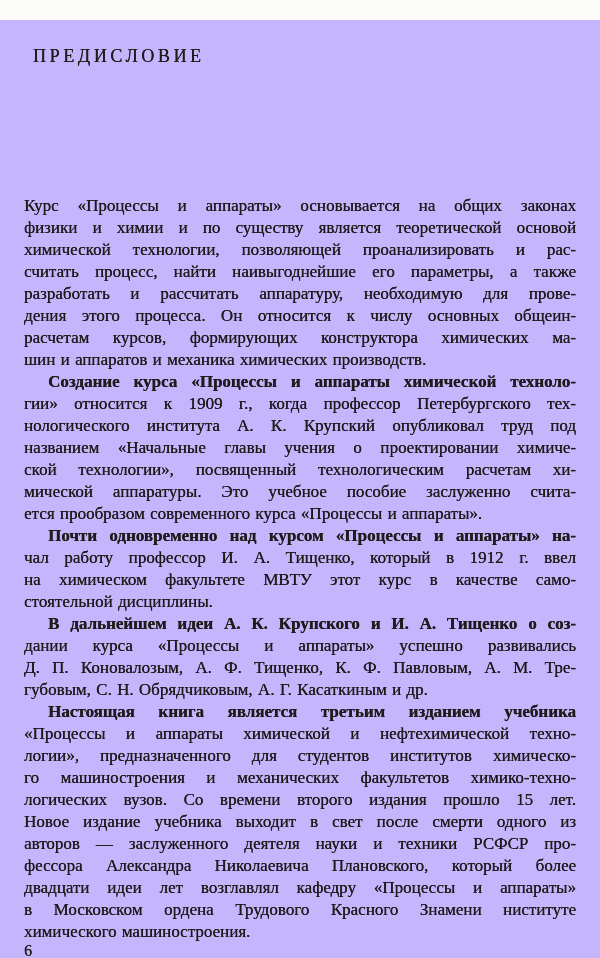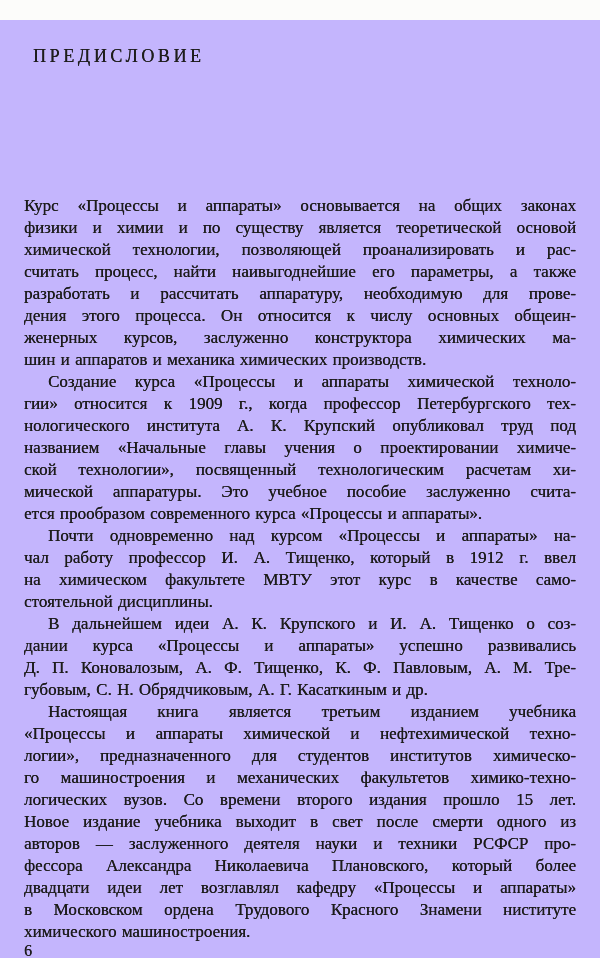--- a/index.html
+++ b/index.html
@@ -49,20 +49,21 @@
     text-align-last: justify;
     color: #1d1c1b;
     text-shadow: 0.25px 0 0 currentColor;
     word-spacing: 1px;
   }
   .line.last {
     text-align-last: left;
   }
   .para.indent .line:first-child {
     text-indent: 24px;
+    font-weight: bold;
   }
   .pagenum {
     position: absolute;
     left: 24px;
     top: 922px;
     font-size: 16px;
     color: #1d1c1b;
     text-shadow: 0.25px 0 0 currentColor;
   }
 </style>
@@ -75,21 +76,21 @@
 
   <div class="textblock">
 
     <div class="para">
       <div class="line">Курс «Процессы и аппараты» основывается на общих законах</div>
       <div class="line">физики и химии и по существу является теоретической основой</div>
       <div class="line">химической технологии, позволяющей проанализировать и рас-</div>
       <div class="line">считать процесс, найти наивыгоднейшие его параметры, а также</div>
       <div class="line">разработать и рассчитать аппаратуру, необходимую для прове-</div>
       <div class="line">дения этого процесса. Он относится к числу основных общеин-</div>
-      <div class="line">женерных курсов, заслуженно конструктора химических ма-</div>
+      <div class="line">расчетам курсов, формирующих конструктора химических ма-</div>
       <div class="line last">шин и аппаратов и механика химических производств.</div>
     </div>
 
     <div class="para indent">
       <div class="line">Создание курса «Процессы и аппараты химической техноло-</div>
       <div class="line">гии» относится к 1909 г., когда профессор Петербургского тех-</div>
       <div class="line">нологического института А. К. Крупский опубликовал труд под</div>
       <div class="line">названием «Начальные главы учения о проектировании химиче-</div>
       <div class="line">ской технологии», посвященный технологическим расчетам хи-</div>
       <div class="line">мической аппаратуры. Это учебное пособие заслуженно счита-</div>

